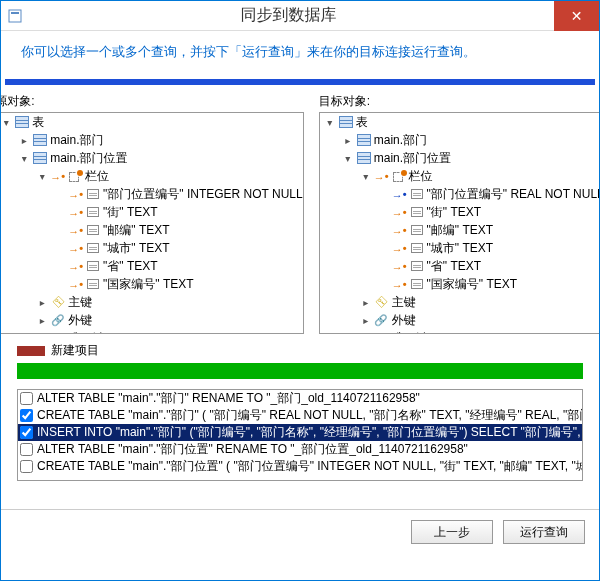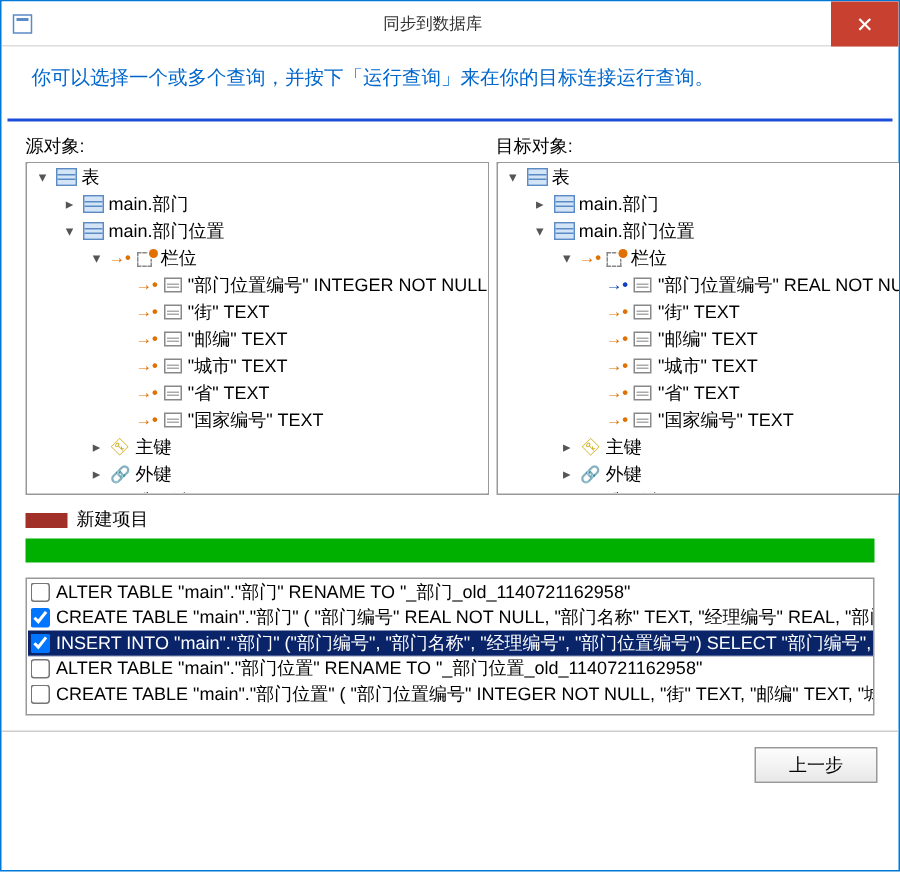--- a/index.html
+++ b/index.html
@@ -1,23 +1,23 @@
 <!DOCTYPE html>
 <html><head>
 <meta charset="utf-8">
 <style>
 * { box-sizing: border-box; margin: 0; padding: 0; }
 body { font-family: "Microsoft YaHei", Tahoma, sans-serif; font-size: 12px; background: #fff; width: 600px; height: 581px; overflow: hidden; border: 1px solid #0078d7; }
 .titlebar { height: 30px; background: #fff; border-bottom: 1px solid #ddd; display: flex; align-items: center; position: relative; }
 .titlebar-icon { width: 16px; height: 16px; margin-left: 6px; }
-.titlebar-title { flex: 1; text-align: center; font-size: 11px; color: #333; }
+.titlebar-title { flex: 1; text-align: center; font-size: 16px; color: #333; }
 .close-btn { width: 45px; height: 30px; background: #c74030; color: #fff; display: flex; align-items: center; justify-content: center; font-size: 14px; cursor: pointer; }
-.header-msg { padding: 12px 16px 18px; font-size: 13px; color: #0066cc; border-bottom: 2px solid #1d4ed8; margin: 0 4px; }
+.header-msg { padding: 12px 16px 18px; font-size: 13px; color: #0066cc; border-bottom: 6px solid #1d4ed8; margin: 0 4px; }
 .content { padding: 8px 16px 0; }
-.panels { display: flex; gap: 5px; }
+.panels { display: flex; gap: 15px; justify-content: center; }
 .panel { flex: 1; display: flex; flex-direction: column; }
 .panel-label { font-size: 12px; margin-bottom: 2px; }
 .tree-box { border: 1px solid #999; height: 222px; overflow: auto; background: #fff; font-size: 12px; position: relative; }
 .tree-box::-webkit-scrollbar { width: 16px; height: 16px; }
 .tree-box::-webkit-scrollbar-track { background: #f0f0f0; }
 .tree-box::-webkit-scrollbar-thumb { background: #c0c0c0; border: 1px solid #a0a0a0; }
 .tree-row { display: flex; align-items: center; height: 18px; white-space: nowrap; padding-left: 4px; }
 .indent-0 { padding-left: 4px; }
 .indent-1 { padding-left: 22px; }
 .indent-2 { padding-left: 40px; }
@@ -41,21 +41,21 @@
 .legend { display:flex; gap:36px; margin:8px 0 4px; align-items:center; }
 .legend-swatch { width:28px; height:10px; display:inline-block; margin-right:6px; vertical-align:middle; }
 .swatch-new { background:#a03028; }
 .swatch-mod { background:#2030c0; }
 .progress-bar { height:16px; background:#00b000; margin-bottom:10px; }
 .query-label { font-size:12px; margin-bottom:2px; }
 .query-box { border:1px solid #999; height:92px; overflow:auto; background:#fff; }
 .query-row { display:flex; align-items:center; height:17px; font-size:12px; white-space:nowrap; padding-left:2px; }
 .query-row.sel { background:#0a246a; color:#fff; }
 .query-row input[type=checkbox] { margin-right:4px; width:13px; height:13px; }
-.footer { border-top:1px solid #ccc; margin-top:10px; padding:10px 14px; display:flex; justify-content:flex-end; gap:10px; }
+.footer { border-top:1px solid #ccc; margin-top:28px; padding:10px 14px; display:flex; justify-content:flex-end; gap:10px; }
 .btn { min-width:82px; height:24px; border:1px solid #999; background:linear-gradient(#fdfdfd,#e8e8e8); font-size:12px; cursor:pointer; }
 </style>
 </head>
 <body>
 
 <div class="titlebar">
   <span class="titlebar-icon">
     <svg width="16" height="16">
         <rect x="2" y="2" width="12" height="12" fill="#fff" stroke="#5a8bc5"></rect>
         <rect x="4" y="4" width="8" height="2" fill="#5a8bc5"></rect>
@@ -304,13 +304,14 @@
       </div>
       <div class="query-row">
         <input type="checkbox" style="">
         <span>CREATE TABLE "main"."部门位置" ( "部门位置编号" INTEGER NOT NULL, "街" TEXT, "邮编" TEXT, "城市" TEXT, "省" TEXT, "国家编号" TEXT )</span>
       </div>
     </div>
 </div>
 
 <div class="footer">
   <button class="btn">上一步</button>
+  <button class="btn">运行查询</button>
 </div>
 
 </body></html>

